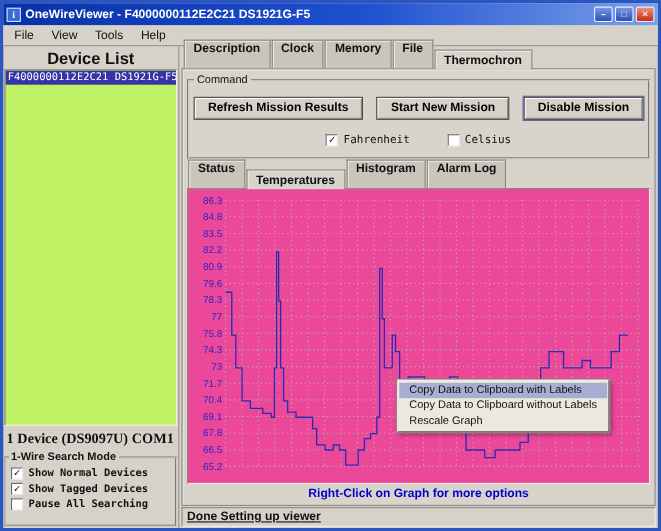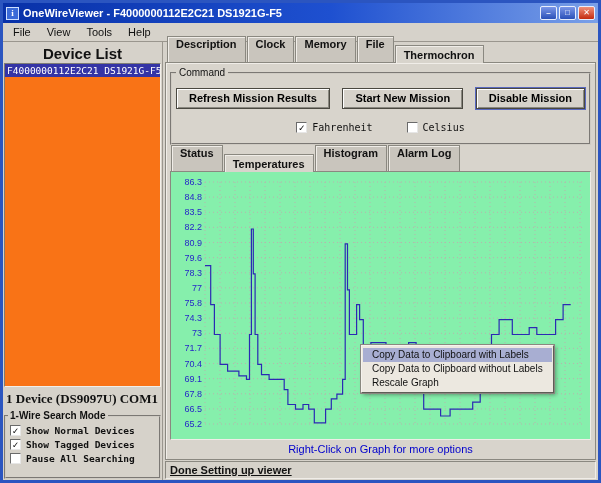--- a/index.html
+++ b/index.html
@@ -24,21 +24,21 @@
   
   .menubar { height:19px; flex:0 0 19px; display:flex; align-items:center; padding-left:2px;
              border-bottom:1px solid #9a968e; background:#d6d2ca; }
   .menu-item { padding:2px 8px; }
 
   .content { flex:1; display:flex; min-height:0; }
 
   
   .left-panel { width:160px; flex:0 0 160px; display:flex; flex-direction:column; border-right:1px solid #9a968e; padding:1px; }
   .device-list-header { text-align:center; font-weight:bold; font-size:15px; padding:2px 0 1px; }
-  .device-list { flex:0 0 324px; background:#f97316; border:1px solid; border-color:#7e7c76 #f2efe9 #f2efe9 #7e7c76; overflow:hidden; }
+  .device-list { flex:0 0 324px; background:#bef264; border:1px solid; border-color:#7e7c76 #f2efe9 #f2efe9 #7e7c76; overflow:hidden; }
   .device-item { font-family:"DejaVu Sans Mono","Liberation Mono",monospace; font-size:9.5px; padding:1px 2px; white-space:nowrap; }
   .device-item.selected { background:#3434a6; color:#fff; }
   .device-count { font-family:Liberation Serif, serif; font-weight:bold; font-size:13px; padding:4px 2px 2px; white-space:nowrap; }
   .search-mode { flex:1; border:2px groove #cfcbc3; margin-top:1px; padding:1px 2px 2px; }
   .search-mode legend { font-weight:bold; font-size:10px; padding:0 2px; }
   .check-row { display:flex; align-items:center; gap:5px; margin:3px 2px;
                font-family:"DejaVu Sans Mono","Liberation Mono",monospace; font-weight:bold; font-size:9.5px; white-space:nowrap; }
   .checkbox { flex:0 0 11px; width:11px; height:11px; background:#fff; border:1px solid;
               border-color:#6a6a6a #e6e6e6 #e6e6e6 #6a6a6a; font-size:10px; line-height:9px; text-align:center; color:#111; }
 
@@ -55,27 +55,27 @@
   .command legend { font-size:10px; padding:0 3px; }
   .command-buttons { display:flex; justify-content:space-between; gap:9px; margin-top:6px; }
   .btn { background:#d6d2ca; border:1px solid #4a4840; box-shadow:inset 1px 1px 0 #fff, inset -1px -1px 0 #8a8880;
          padding:3px 12px 4px; font-weight:bold; font-size:11px; font-family:inherit; }
   .btn.focused { box-shadow:inset 1px 1px 0 #fff, inset -1px -1px 0 #8a8880, 0 0 0 1px #5868c0; }
   .unit-row { display:flex; justify-content:center; gap:34px; margin-top:13px; }
   .unit-item { display:inline-flex; align-items:center; gap:5px;
                font-family:"DejaVu Sans Mono","Liberation Mono",monospace; font-size:10px; white-space:nowrap; }
 
   .subtabs { margin-top:6px; }
-  .chart-wrap { flex:1; min-height:0; margin:0 1px; background:#86efac; position:relative;
+  .chart-wrap { flex:1; min-height:0; margin:0 1px; background:#ec4899; position:relative;
                 border:1px solid; border-color:#8a8880 #f0ede8 #f0ede8 #8a8880; }
   .chart-wrap svg { display:block; }
   .grid { stroke:#b7b4ad; stroke-width:1; stroke-dasharray:1 3; }
   .tick { fill:#2626c8; font-size:9px; text-anchor:end; font-family:"Liberation Sans","DejaVu Sans",sans-serif; }
   .series { fill:none; stroke-width:1.2; }
-  .caption { flex:0 0 17px; text-align:center; color:#0000cc; font-weight:normal; font-size:11px; padding-top:3px; }
+  .caption { flex:0 0 17px; text-align:center; color:#0000cc; font-weight:bold; font-size:11px; padding-top:3px; }
 
   .statusbar { flex:0 0 18px; margin-top:1px; padding:2px 4px; font-weight:bold; font-size:11px;
                border:1px solid; border-color:#8a8880 #f0ede8 #f0ede8 #8a8880;text-decoration:underline; }
 
   
   .context-menu { position:absolute; left:358px; top:342px; z-index:20; background:#ece8e0; padding:2px 1px;
                   border:1px solid; border-color:#f6f3ee #5e5c56 #5e5c56 #f6f3ee; outline:1px solid #8a8880;
                   box-shadow:2px 2px 4px rgba(0,0,0,.35); }
   .menu-row { padding:1px 9px 2px; font-size:10px; white-space:nowrap; }
   .menu-row.highlighted { background:#a8aed2; }

